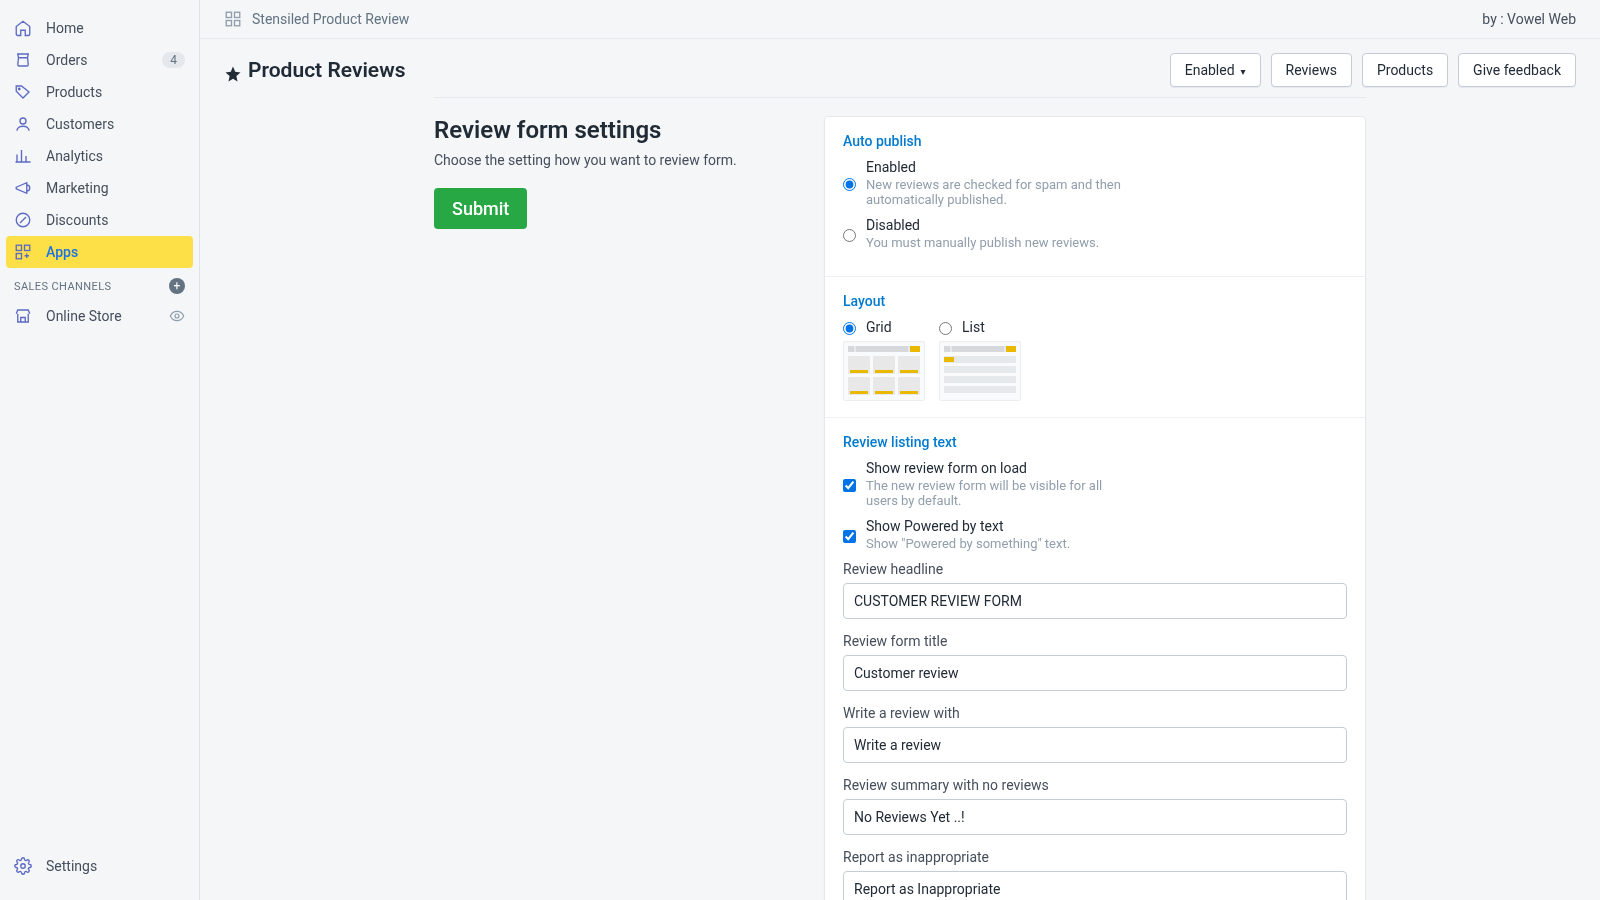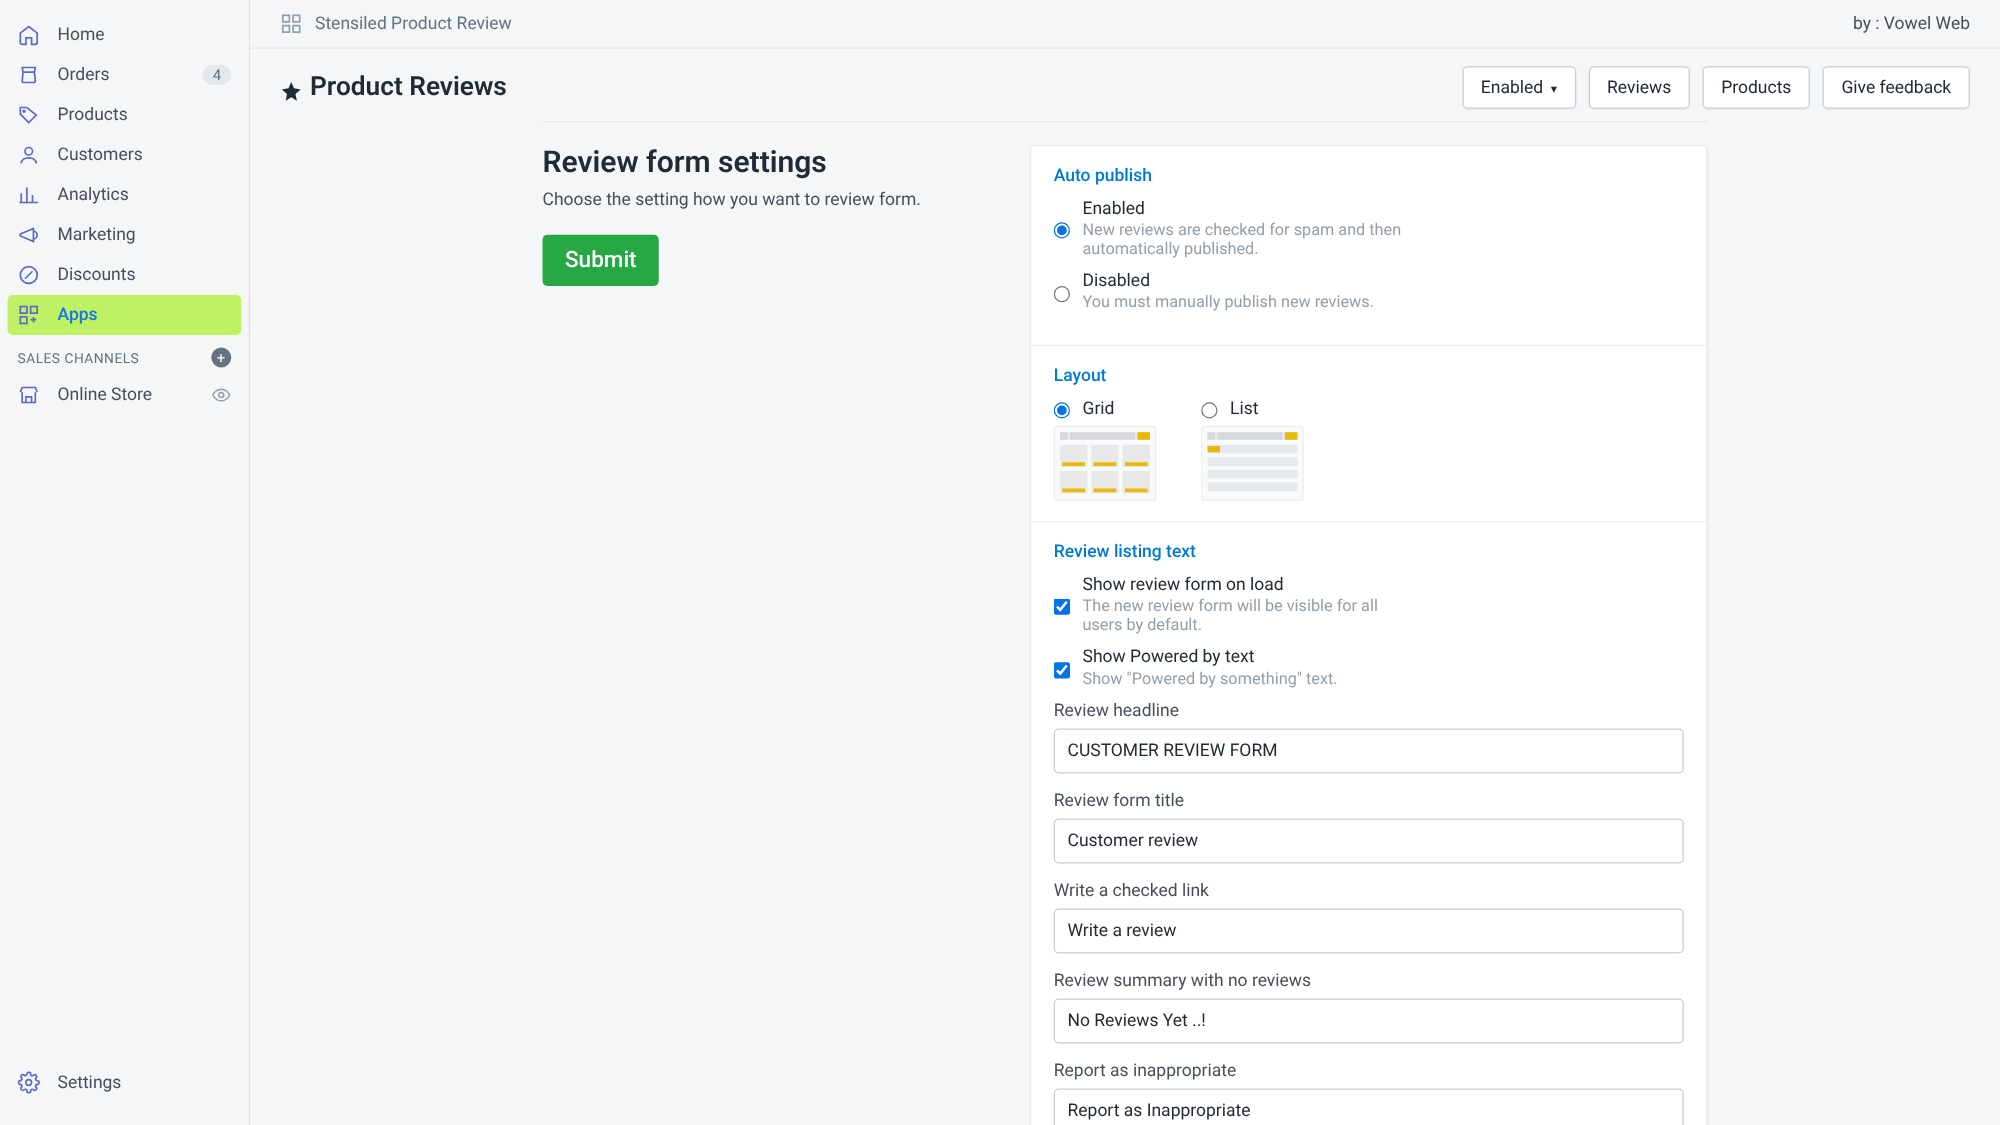--- a/index.html
+++ b/index.html
@@ -2,21 +2,21 @@
 <html><head>
 <meta charset="utf-8">
 <style>
 * { margin: 0; padding: 0; box-sizing: border-box; font-family: -apple-system, BlinkMacSystemFont, "Segoe UI", Roboto, sans-serif; }
 body { background: #f4f6f8; color: #212b36; font-size: 14px; width: 1600px; height: 900px; overflow: hidden; display: flex; }
 
 
 .sidebar { width: 200px; background: #f4f6f8; border-right: 1px solid #dfe3e8; display: flex; flex-direction: column; text-align: right; }
 .nav-section { padding: 12px 0 0 0; flex: 1; }
 .nav-item { display: flex; align-items: center; padding: 7px 14px; color: #454f5b; cursor: pointer; }
-.nav-item.active { background: #bef264; color: #1a73e8; font-weight: 500; border-radius: 4px; margin: 0 6px; padding: 7px 8px;}
+.nav-item.active { background: #fde047; color: #1a73e8; font-weight: 500; border-radius: 4px; margin: 0 6px; padding: 7px 8px;}
 .nav-icon { width: 18px; height: 18px; margin-right: 14px; display: inline-flex; align-items: center; justify-content: center; }
 .nav-icon svg { width: 18px; height: 18px; stroke: #5c6ac4; stroke-width: 1.8; fill: none; }
 .nav-badge { margin-left: auto; background: #e4e7eb; border-radius: 10px; padding: 1px 8px; font-size: 12px; color: #637381; }
 .sales-channels-hdr { display: flex; align-items: center; padding: 10px 14px 6px 14px; color: #637381; font-size: 11px; letter-spacing: 0.4px; }
 .sales-channels-hdr .spacer { flex: 1; }
 .plus-circ { width: 16px; height: 16px; border-radius: 50%; background: #637381; color: #fff; display: inline-flex; align-items: center; justify-content: center; font-size: 12px; line-height: 1; }
 .eye-icon { margin-left: auto; width: 16px; height: 16px; }
 .sidebar-footer { padding: 10px 14px 18px 14px; }
 .sidebar-footer .nav-item { padding: 7px 0; }
 
@@ -43,21 +43,21 @@
 .btn-submit { background: #28a745; color: #fff; border: none; border-radius: 4px; padding: 10px 18px; font-size: 18px; font-weight: 500; cursor: pointer; }
 
 .right-col { flex: 1; background: #fff; border: 1px solid #e6e9ec; border-radius: 4px; padding: 0; box-shadow: 0 1px 2px rgba(0,0,0,0.04);}
 .sec { padding: 16px 18px; }
 .sec + .sec { border-top: 1px solid #eef0f3; }
 .sec-hdr { color: #007ace; font-size: 14px; font-weight: 500; margin-bottom: 10px; }
 .radio-row, .check-row { display: flex; align-items: center; margin-bottom: 10px; }
 .radio-row input, .check-row input { margin-top: 3px; margin-right: 10px; accent-color: #0073e6; }
 .opt-body .opt-label { color: #212b36; }
 .opt-body .opt-desc { color: #919eab; font-size: 13px; margin-top: 2px; max-width: 260px; }
-.layout-opts { display: flex; gap: 36px; }
+.layout-opts { display: flex; gap: 14px; }
 .layout-opt { }
 .layout-opt .radio-row { margin-bottom: 6px; }
 .layout-thumb { width: 82px; height: 60px; background: #f9fafb; border: 1px solid #ededed; border-radius: 2px; padding: 4px; }
 .layout-thumb .bar { height: 6px; background: #e6e9ec; border-radius: 1px; margin-bottom: 4px; display:flex; gap:2px;}
 .layout-thumb .bar .sq{ width:6px; background:#d6d9dc;}
 .layout-thumb .bar .ln{ flex:1; background:#d6d9dc;}
 .layout-thumb .bar .yb{ width:10px; background:#e8b900;}
 .layout-thumb.grid .cells { display: flex; flex-wrap: wrap; gap: 3px; }
 .layout-thumb.grid .cell { width: 22px; height: 18px; background: #e8e8e8; border-radius:1px; position:relative;}
 .layout-thumb.grid .cell::after{content:"";position:absolute;bottom:1px;left:2px;right:2px;height:3px;background:#e8b900;}
@@ -298,21 +298,21 @@
 
           <div class="field">
             <label>Review headline</label>
             <input type="text" value="CUSTOMER REVIEW FORM" style="">
           </div>
           <div class="field">
             <label>Review form title</label>
             <input type="text" value="Customer review" style="">
           </div>
           <div class="field">
-            <label>Write a checked link</label>
+            <label>Write a review with</label>
             <input type="text" value="Write a review" style="">
           </div>
           <div class="field">
             <label>Review summary with no reviews</label>
             <input type="text" value="No Reviews Yet ..!" style="">
           </div>
           <div class="field">
             <label>Report as inappropriate</label>
             <input type="text" value="Report as Inappropriate" style="">
           </div>

